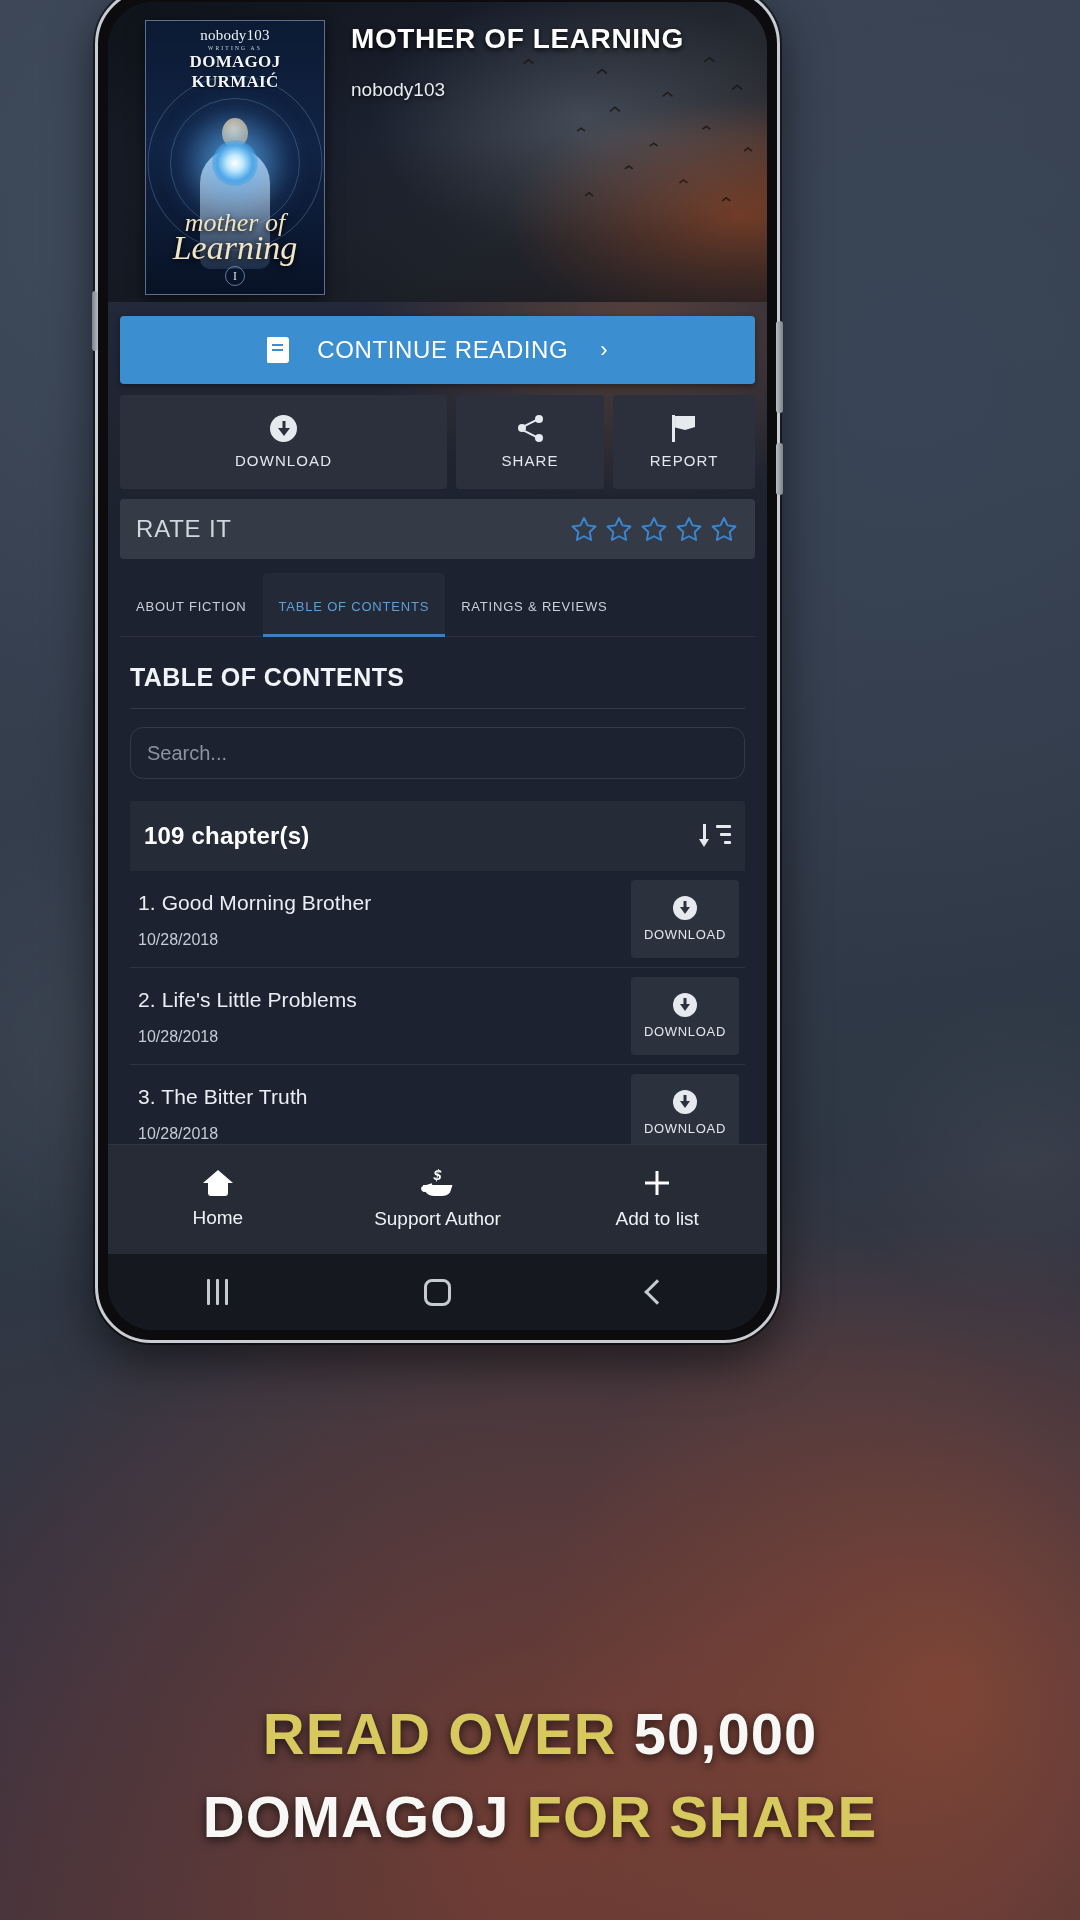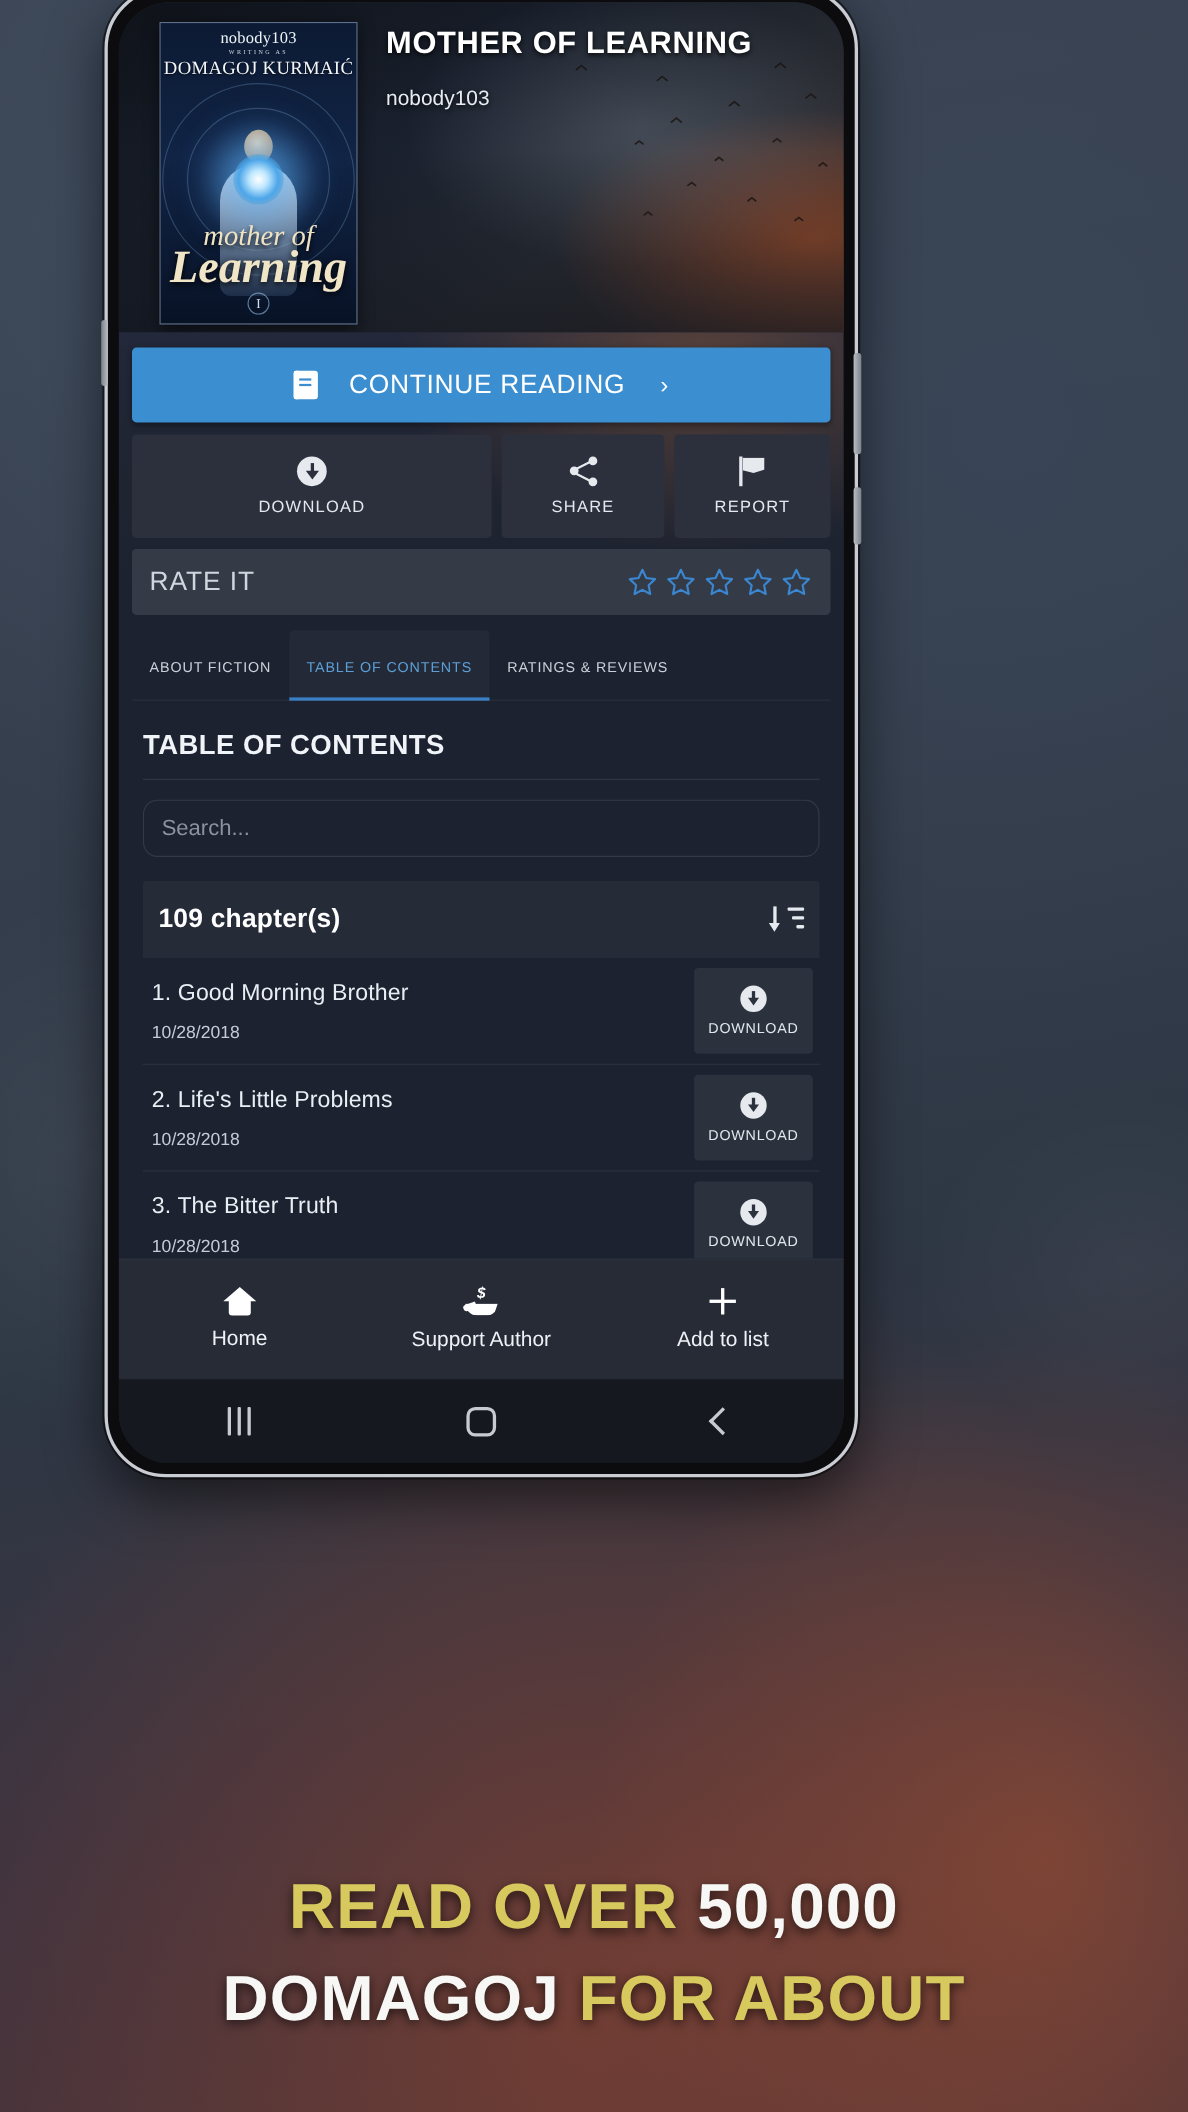--- a/index.html
+++ b/index.html
@@ -133,35 +133,35 @@
   .cover-nick {
     font-family:"Liberation Serif", serif;
     font-size:15px; color:#eef3f8; letter-spacing:.2px;
   }
   .cover-wa {
     font-family:"Liberation Serif", serif;
     font-size:5.5px; color:#cfd8e4; letter-spacing:2.2px; margin:1px 0 1px;
   }
   .cover-author {
     font-family:"Liberation Serif", serif;
-    font-size:17px; color:#f2f6fa; letter-spacing:.3px; font-weight:400;
+    font-size:17px; color:#f2f6fa; letter-spacing:.3px; font-weight:700;
     text-shadow:0 1px 2px rgba(0,0,0,.8);
   }
   .cover-title-wrap {
     position:absolute; left:0; right:0; bottom:30px; text-align:center; z-index:4;
   }
   .cover-t1 {
     font-family:"Liberation Serif", serif;
     font-size:26px; color:#efe3c4; font-style:italic;
     text-shadow:0 2px 5px rgba(0,0,0,.9);
     line-height:1;
   }
   .cover-t2 {
     font-family:"Liberation Serif", serif;
-    font-size:42px; color:#f0e5c6; font-style:italic; font-weight:700;
+    font-size:34px; color:#f0e5c6; font-style:italic; font-weight:400;
     text-shadow:0 2px 6px rgba(0,0,0,.9);
     line-height:.95; margin-top:-4px;
   }
   .cover-num {
     position:absolute; left:50%; bottom:8px; transform:translateX(-50%);
     width:20px; height:20px; border-radius:50%;
     border:1px solid rgba(150,190,230,.6);
     color:#cfe2f5; font-family:"Liberation Serif", serif; font-size:12px;
     display:flex; align-items:center; justify-content:center;
     z-index:4;
@@ -649,15 +649,15 @@
     </div>
 
   </div>
 </div>
 
 <div class="caption">
   <div class="cap-line">
     <span class="gold">READ OVER </span><span class="white">50,000</span>
   </div>
   <div class="cap-line">
-    <span class="white">DOMAGOJ </span><span class="gold">FOR ABOUT</span>
+    <span class="white">DOMAGOJ </span><span class="gold">FOR SHARE</span>
   </div>
 </div>
 
 </body></html>

